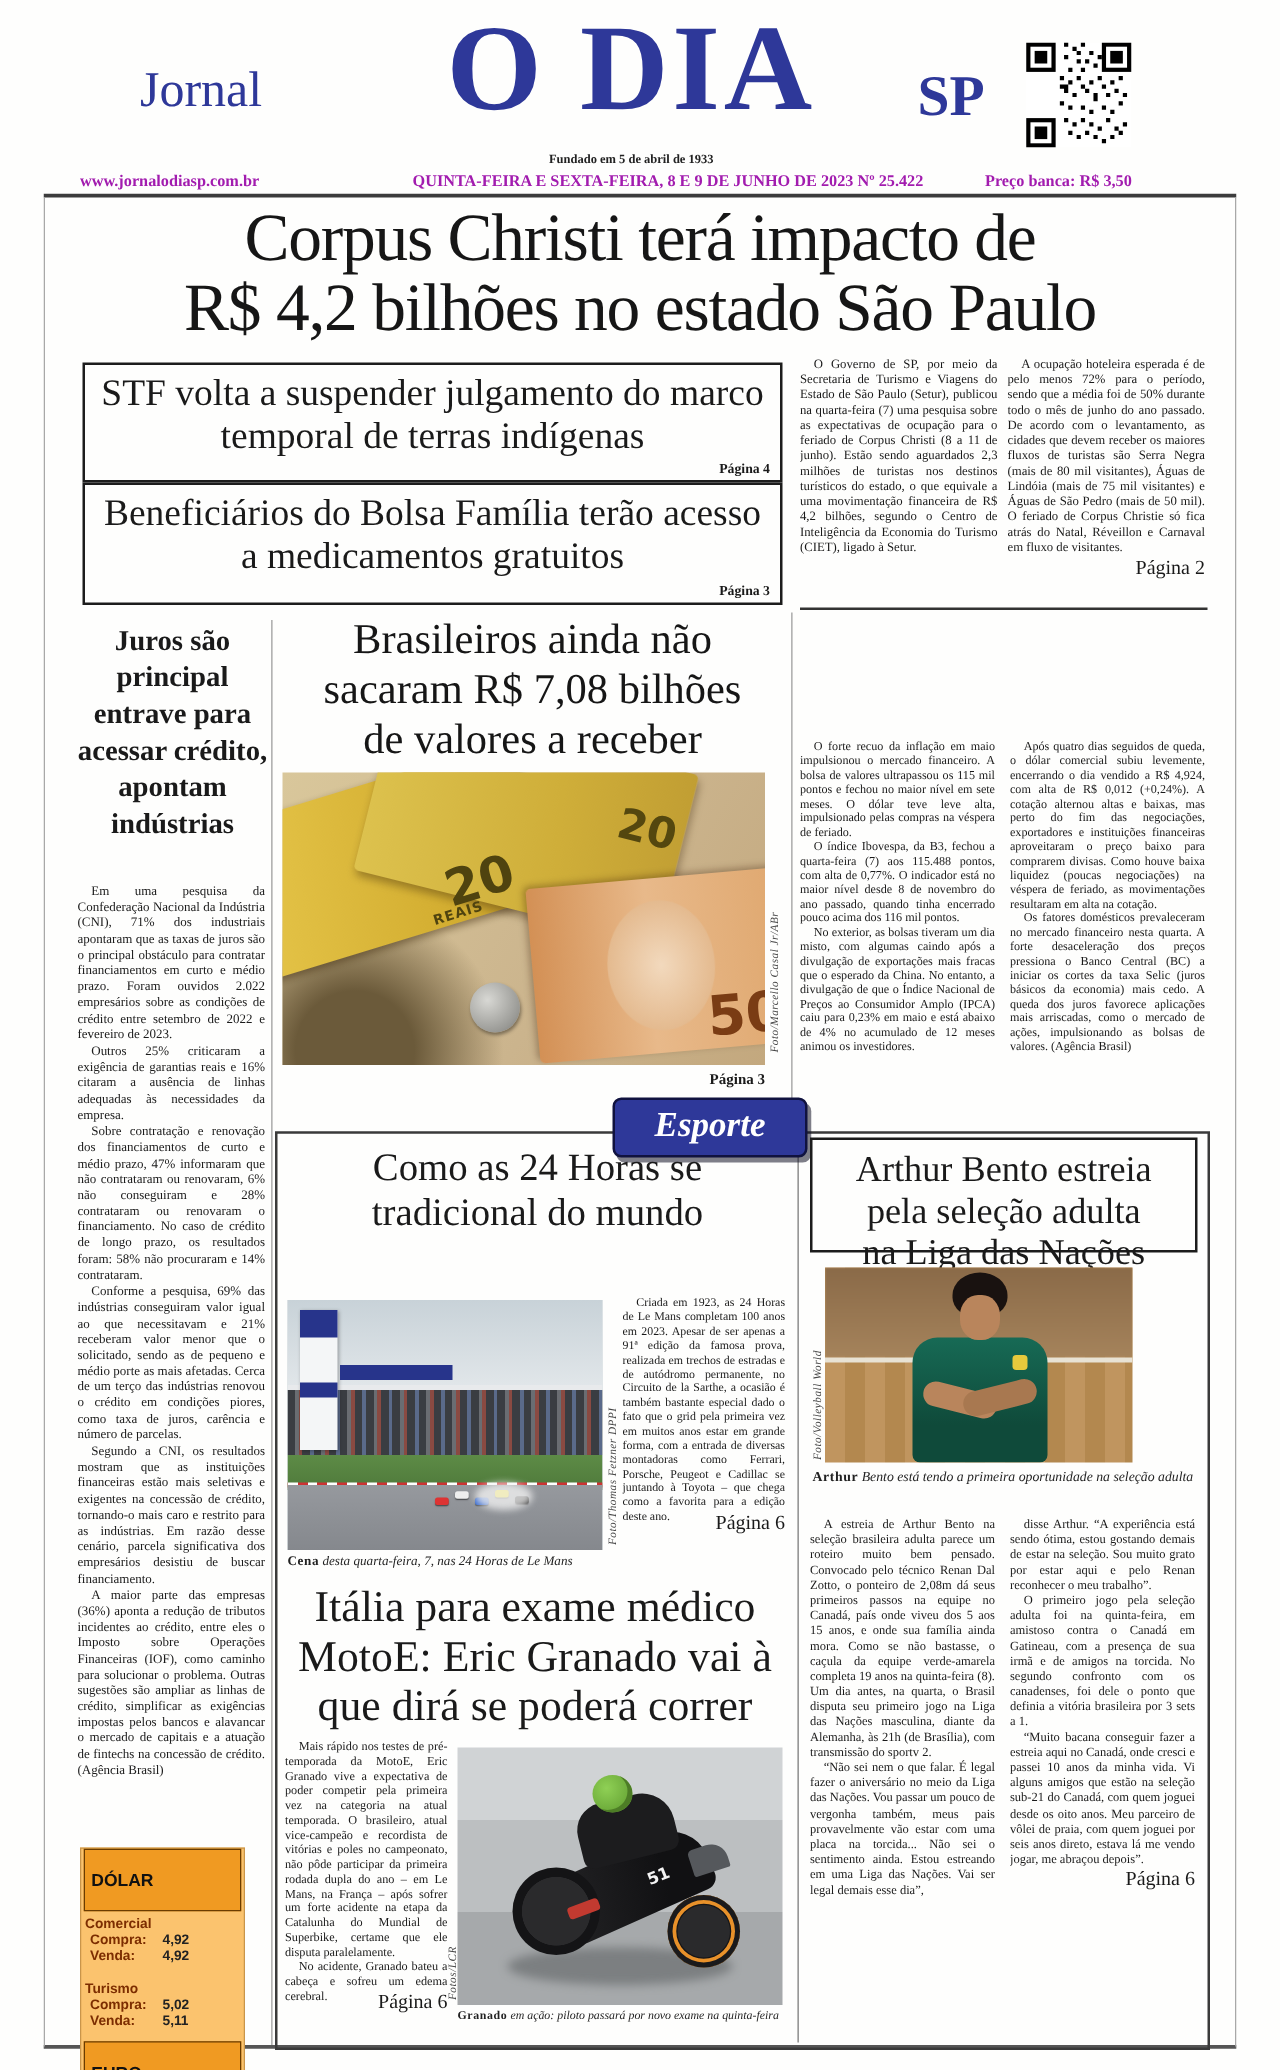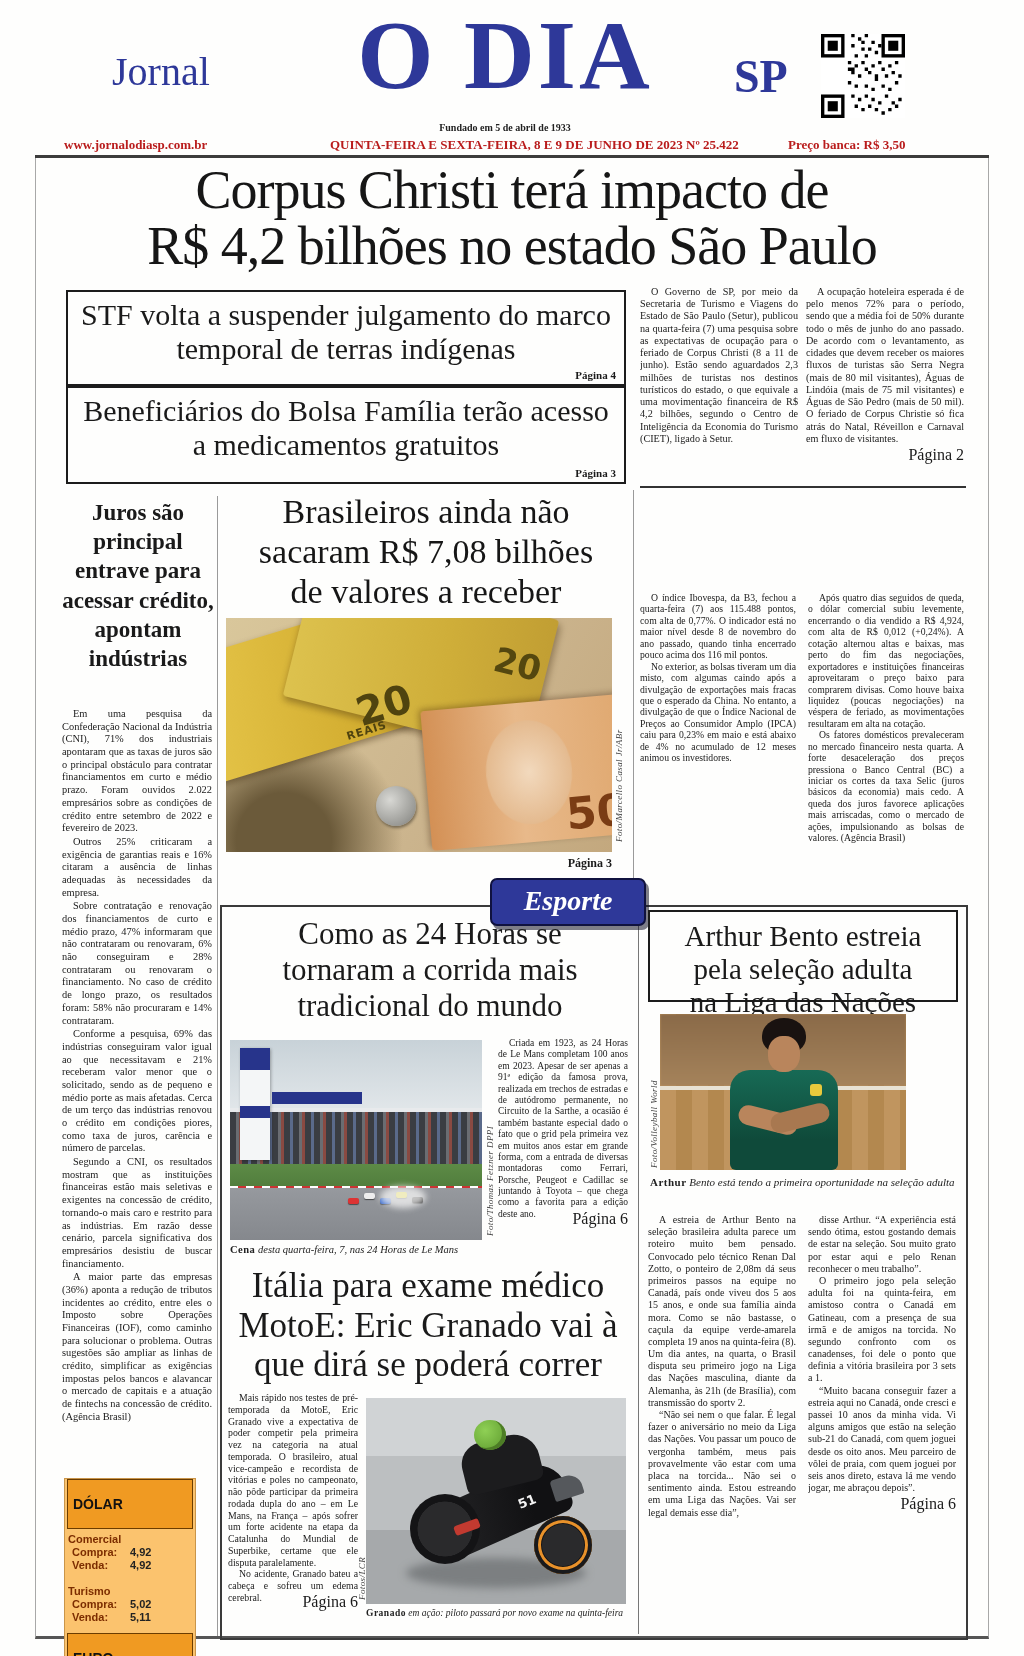--- a/index.html
+++ b/index.html
@@ -6,21 +6,21 @@
   .page{position:relative;width:1024px;height:1656px;background:#fefefd;overflow:hidden;
         font-family:"Liberation Serif","DejaVu Serif",serif;color:#1a1a1a;}
   .abs{position:absolute;}
   .blue{color:#2e3899;}
   
   .m-prefix{left:112px;top:48px;font-size:40px;}
   .m-title{left:270px;top:4px;width:470px;font-size:98px;font-weight:bold;letter-spacing:3px;text-align:center;line-height:1.05;}
   .m-suffix{left:690px;top:50px;font-size:46px;font-weight:bold;margin-left:44px;}
   .m-founded{left:280px;top:122px;width:450px;text-align:center;font-size:10px;font-weight:bold;color:#222;}
   .qr{left:820px;top:34px;width:86px;height:84px;}
-  .infobar{top:137px;font-size:13px;font-weight:bold;color:#b91c1c;}
+  .infobar{top:137px;font-size:13px;font-weight:bold;color:#a21caf;}
   .i-web{left:64px;}  .i-date{left:330px;}  .i-ed{left:686px;}  .i-price{left:788px;}
   .toprule{left:35px;top:155px;width:954px;height:3px;background:#3c3c3c;}
   .frame{left:35px;top:158px;width:952px;height:1478px;border-left:1px solid #a8a8a8;border-right:1px solid #a8a8a8;border-bottom:3px solid #555;}
   
   .h-lead{left:45px;top:162px;width:934px;text-align:center;font-size:54px;line-height:1.04;letter-spacing:-1px;color:#161616;}
   .h-lead span{display:block;}
   
   .boxhead{border:2px solid #1c1c1c;text-align:center;font-size:30px;line-height:1.14;padding:6px 8px 16px;}
   .box-stf{left:66px;top:290px;width:540px;height:70px;}
   .box-bf{left:66px;top:386px;width:540px;height:72px;}
@@ -219,20 +219,21 @@
     <span class="numtag t20a">20</span>
     <span class="numtag tword">REAIS</span>
     <span class="numtag t20b">20</span>
     <span class="numtag t50">50</span>
     <div class="coin"></div>
   </div>
   <div class="vcred" style="left:614px;top:632px;height:210px;">Foto/Marcello Casal Jr/ABr</div>
   <div class="abs valores-pg">Página 3</div>
 
   <div class="abs jtxt bolsacol bc1">
+    <p>O forte recuo da inflação em maio impulsionou o mercado financeiro. A bolsa de valores ultrapassou os 115 mil pontos e fechou no maior nível em sete meses. O dólar teve leve alta, impulsionado pelas compras na véspera de feriado.</p>
     <p>O índice Ibovespa, da B3, fechou a quarta-feira (7) aos 115.488 pontos, com alta de 0,77%. O indicador está no maior nível desde 8 de novembro do ano passado, quando tinha encerrado pouco acima dos 116 mil pontos.</p>
     <p>No exterior, as bolsas tiveram um dia misto, com algumas caindo após a divulgação de exportações mais fracas que o esperado da China. No entanto, a divulgação de que o Índice Nacional de Preços ao Consumidor Amplo (IPCA) caiu para 0,23% em maio e está abaixo de 4% no acumulado de 12 meses animou os investidores.</p>
   </div>
   <div class="abs jtxt bolsacol bc2">
     <p>Após quatro dias seguidos de queda, o dólar comercial subiu levemente, encerrando o dia vendido a R$ 4,924, com alta de R$ 0,012 (+0,24%). A cotação alternou altas e baixas, mas perto do fim das negociações, exportadores e instituições financeiras aproveitaram o preço baixo para comprarem divisas. Como houve baixa liquidez (poucas negociações) na véspera de feriado, as movimentações resultaram em alta na cotação.</p>
     <p>Os fatores domésticos prevaleceram no mercado financeiro nesta quarta. A forte desaceleração dos preços pressiona o Banco Central (BC) a iniciar os cortes da taxa Selic (juros básicos da economia) mais cedo. A queda dos juros favorece aplicações mais arriscadas, como o mercado de ações, impulsionando as bolsas de valores. (Agência Brasil)</p>
   </div>
 
   <div class="abs cur">
     <div class="cur-hd">DÓLAR</div>
@@ -267,21 +268,20 @@
         <span class="v">5,26</span>
     </div>
   </div>
 
   <div class="abs spbox"></div>
   <div class="abs sp-vrule"></div>
   <div class="abs badge">Esporte</div>
 
   <div class="abs lm-h">
     <span>Como as 24 Horas se</span>
-    <span>tornaram a corrida mais</span>
     <span>tradicional do mundo</span>
   </div>
   <div class="ph ph-lemans">
     <div class="lm-sky"></div>
     <div class="lm-roof"></div>
     <div class="lm-stand"></div>
     <div class="lm-grass"></div>
     <div class="lm-curb"></div>
     <div class="lm-track"></div>
     <div class="lm-tower">

